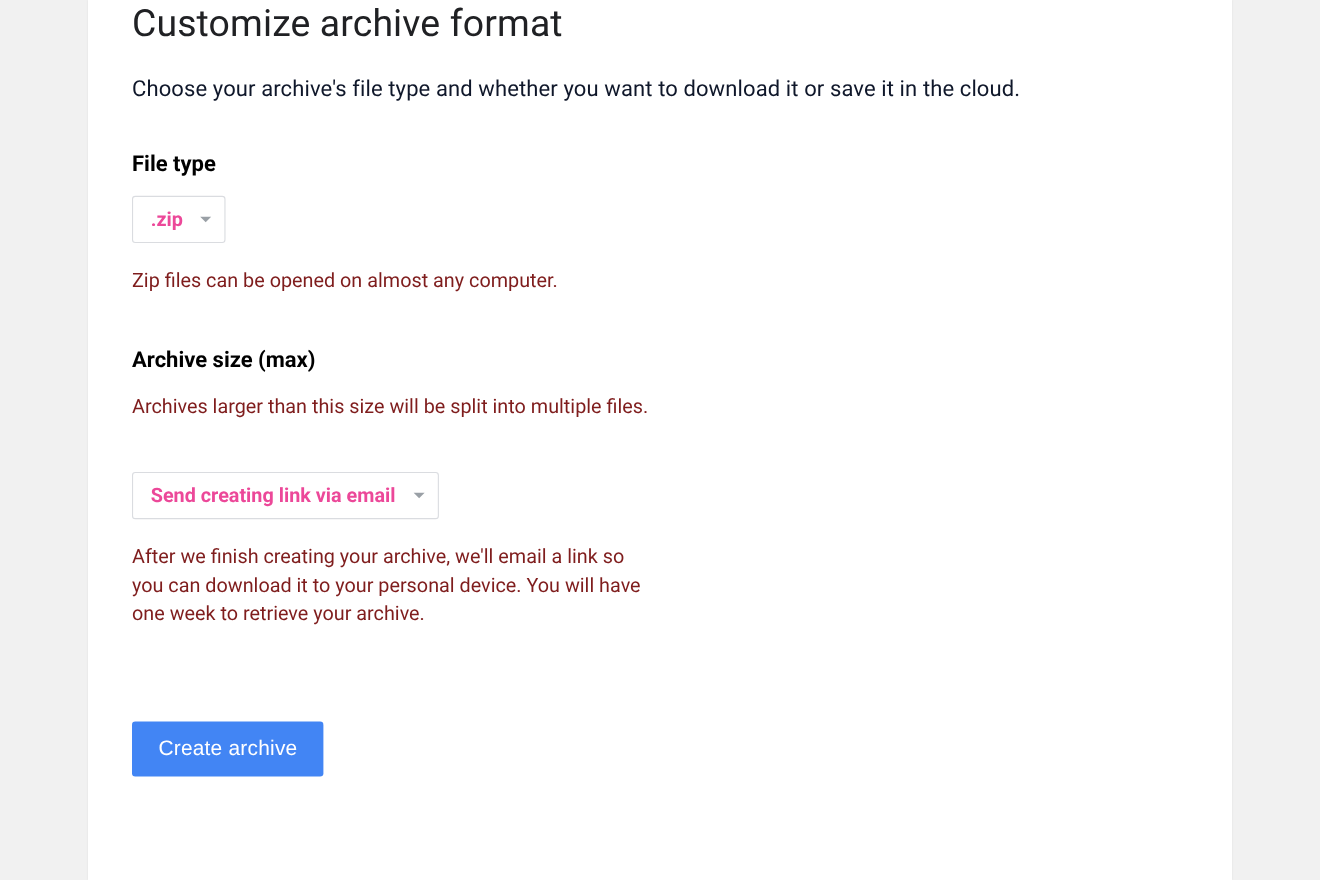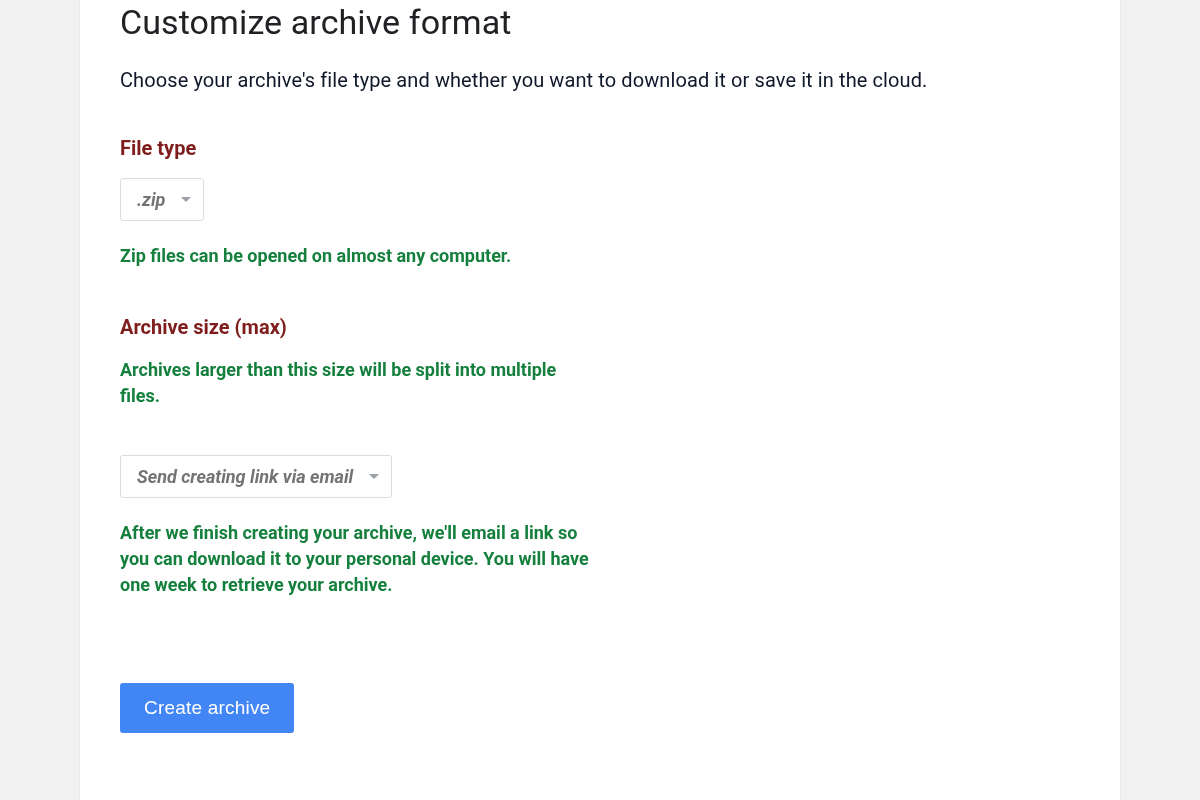--- a/index.html
+++ b/index.html
@@ -37,52 +37,51 @@
       margin-bottom: 44px;
       letter-spacing: 0.1px;
     }
     .section {
       margin-bottom: 46px;
       max-width: 470px;
     }
     .section-heading {
       font-size: 20px;
       font-weight: 700;
-      color: #7f1d1d;
+      color: #000000;
       margin-bottom: 18px;
     }
     .dropdown {
       display: inline-flex;
       align-items: center;
       border: 1px solid #dadce0;
       border-radius: 3px;
       padding: 10px 12px 10px 16px;
       cursor: pointer;
       background: #fff;
       margin-bottom: 22px;
     }
     .dropdown-value {
       font-size: 18px;
       font-weight: 700;
-      color: #737373;
+      color: #ec4899;
       margin-right: 16px;
-      font-style: italic;
     }
     .dropdown-arrow {
       width: 0;
       height: 0;
       border-left: 5px solid transparent;
       border-right: 5px solid transparent;
       border-top: 5px solid #9aa0a6;
     }
     .helper-text {
       font-size: 18px;
-      color: #15803d;
+      color: #7f1d1d;
       line-height: 1.45;
-      font-weight: 700;
+      font-weight: 400;
     }
     .primary-btn {
       background: #4285f4;
       color: #fff;
       font-size: 19px;
       font-weight: 500;
       border: none;
       border-radius: 3px;
       padding: 14px 24px;
       cursor: pointer;

